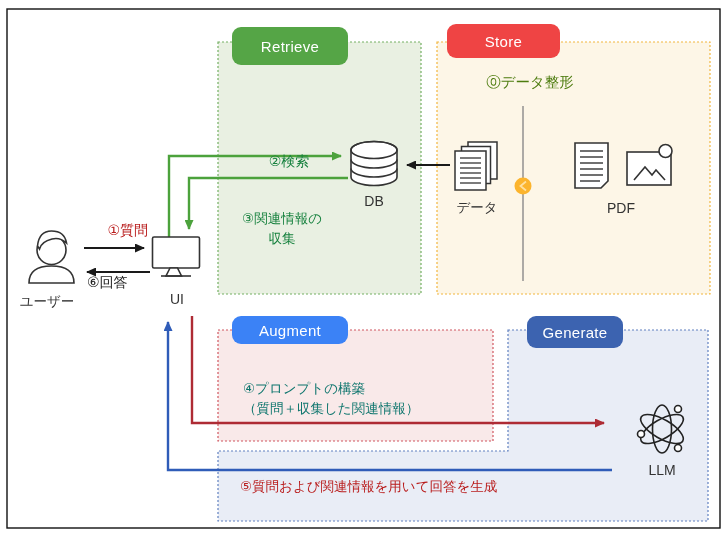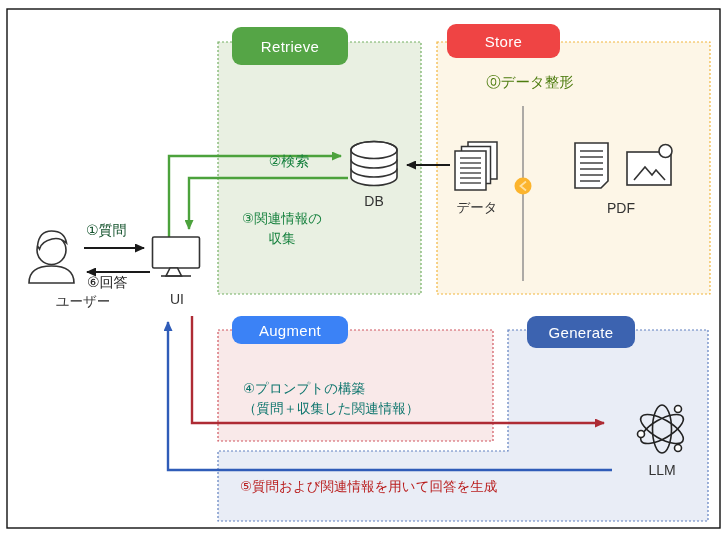--- a/index.html
+++ b/index.html
@@ -118,31 +118,31 @@
       <ellipse cx="662" cy="429" rx="24" ry="9.5" transform="rotate(150 662 429)"></ellipse>
       <circle cx="678" cy="409" r="3.5" fill="#fff"></circle>
       <circle cx="641" cy="434" r="3.5" fill="#fff"></circle>
       <circle cx="678" cy="448" r="3.5" fill="#fff"></circle>
     </g>
   </svg>
 
   <div class="section-btn" style="left:232px;top:27px;width:116px;height:38px;background:#55a546;">Retrieve</div>
   <div class="section-btn" style="left:447px;top:24px;width:113px;height:34px;background:#ef4444;">Store</div>
   <div class="section-btn" style="left:232px;top:316px;width:116px;height:28px;background:#3b82f6;">Augment</div>
-  <div class="section-btn" style="left:527px;top:316px;width:108px;height:32px;background:#3c63b0;">Generate</div>
+  <div class="section-btn" style="left:527px;top:316px;width:96px;height:32px;background:#3c63b0;">Generate</div>
 
-  <div class="lbl" style="left:14px;top:293px;width:66px;font-size:13.5px;margin-left:36px;">ユーザー</div>
+  <div class="lbl" style="left:14px;top:293px;width:66px;font-size:13.5px;">ユーザー</div>
   <div class="lbl" style="left:159px;top:290px;width:36px;">UI</div>
   <div class="lbl" style="left:356px;top:192px;width:36px;">DB</div>
   <div class="lbl" style="left:448px;top:199px;width:58px;font-size:13.5px;">データ</div>
   <div class="lbl" style="left:598px;top:199px;width:46px;">PDF</div>
   <div class="lbl" style="left:640px;top:461px;width:44px;">LLM</div>
 
   <div class="step c-orange" style="left:455px;top:72px;width:150px;text-align:center;font-size:14.5px;">⓪データ整形</div>
-  <div class="step" style="left:86px;top:220px;width:62px;text-align:left;font-size:14px;color:#14532d;">①質問</div>
+  <div class="step" style="left:86px;top:220px;width:62px;text-align:right;font-size:14px;color:#b91c1c;">①質問</div>
   <div class="step c-green" style="left:246px;top:124px;width:86px;text-align:center;font-size:14px;">②検索</div>
   <div class="step c-green" style="left:222px;top:182px;width:120px;text-align:center;">③関連情報の
 収集</div>
   <div class="step c-red" style="left:243px;top:379px;width:245px;">④プロンプトの構築
 （質問＋収集した関連情報）</div>
   <div class="step c-blue" style="left:240px;top:477px;width:345px;">⑤質問および関連情報を用いて回答を生成</div>
   <div class="step" style="left:87px;top:272px;width:62px;text-align:left;font-size:14px;color:#222;">⑥回答</div>
 
 </div>
 

